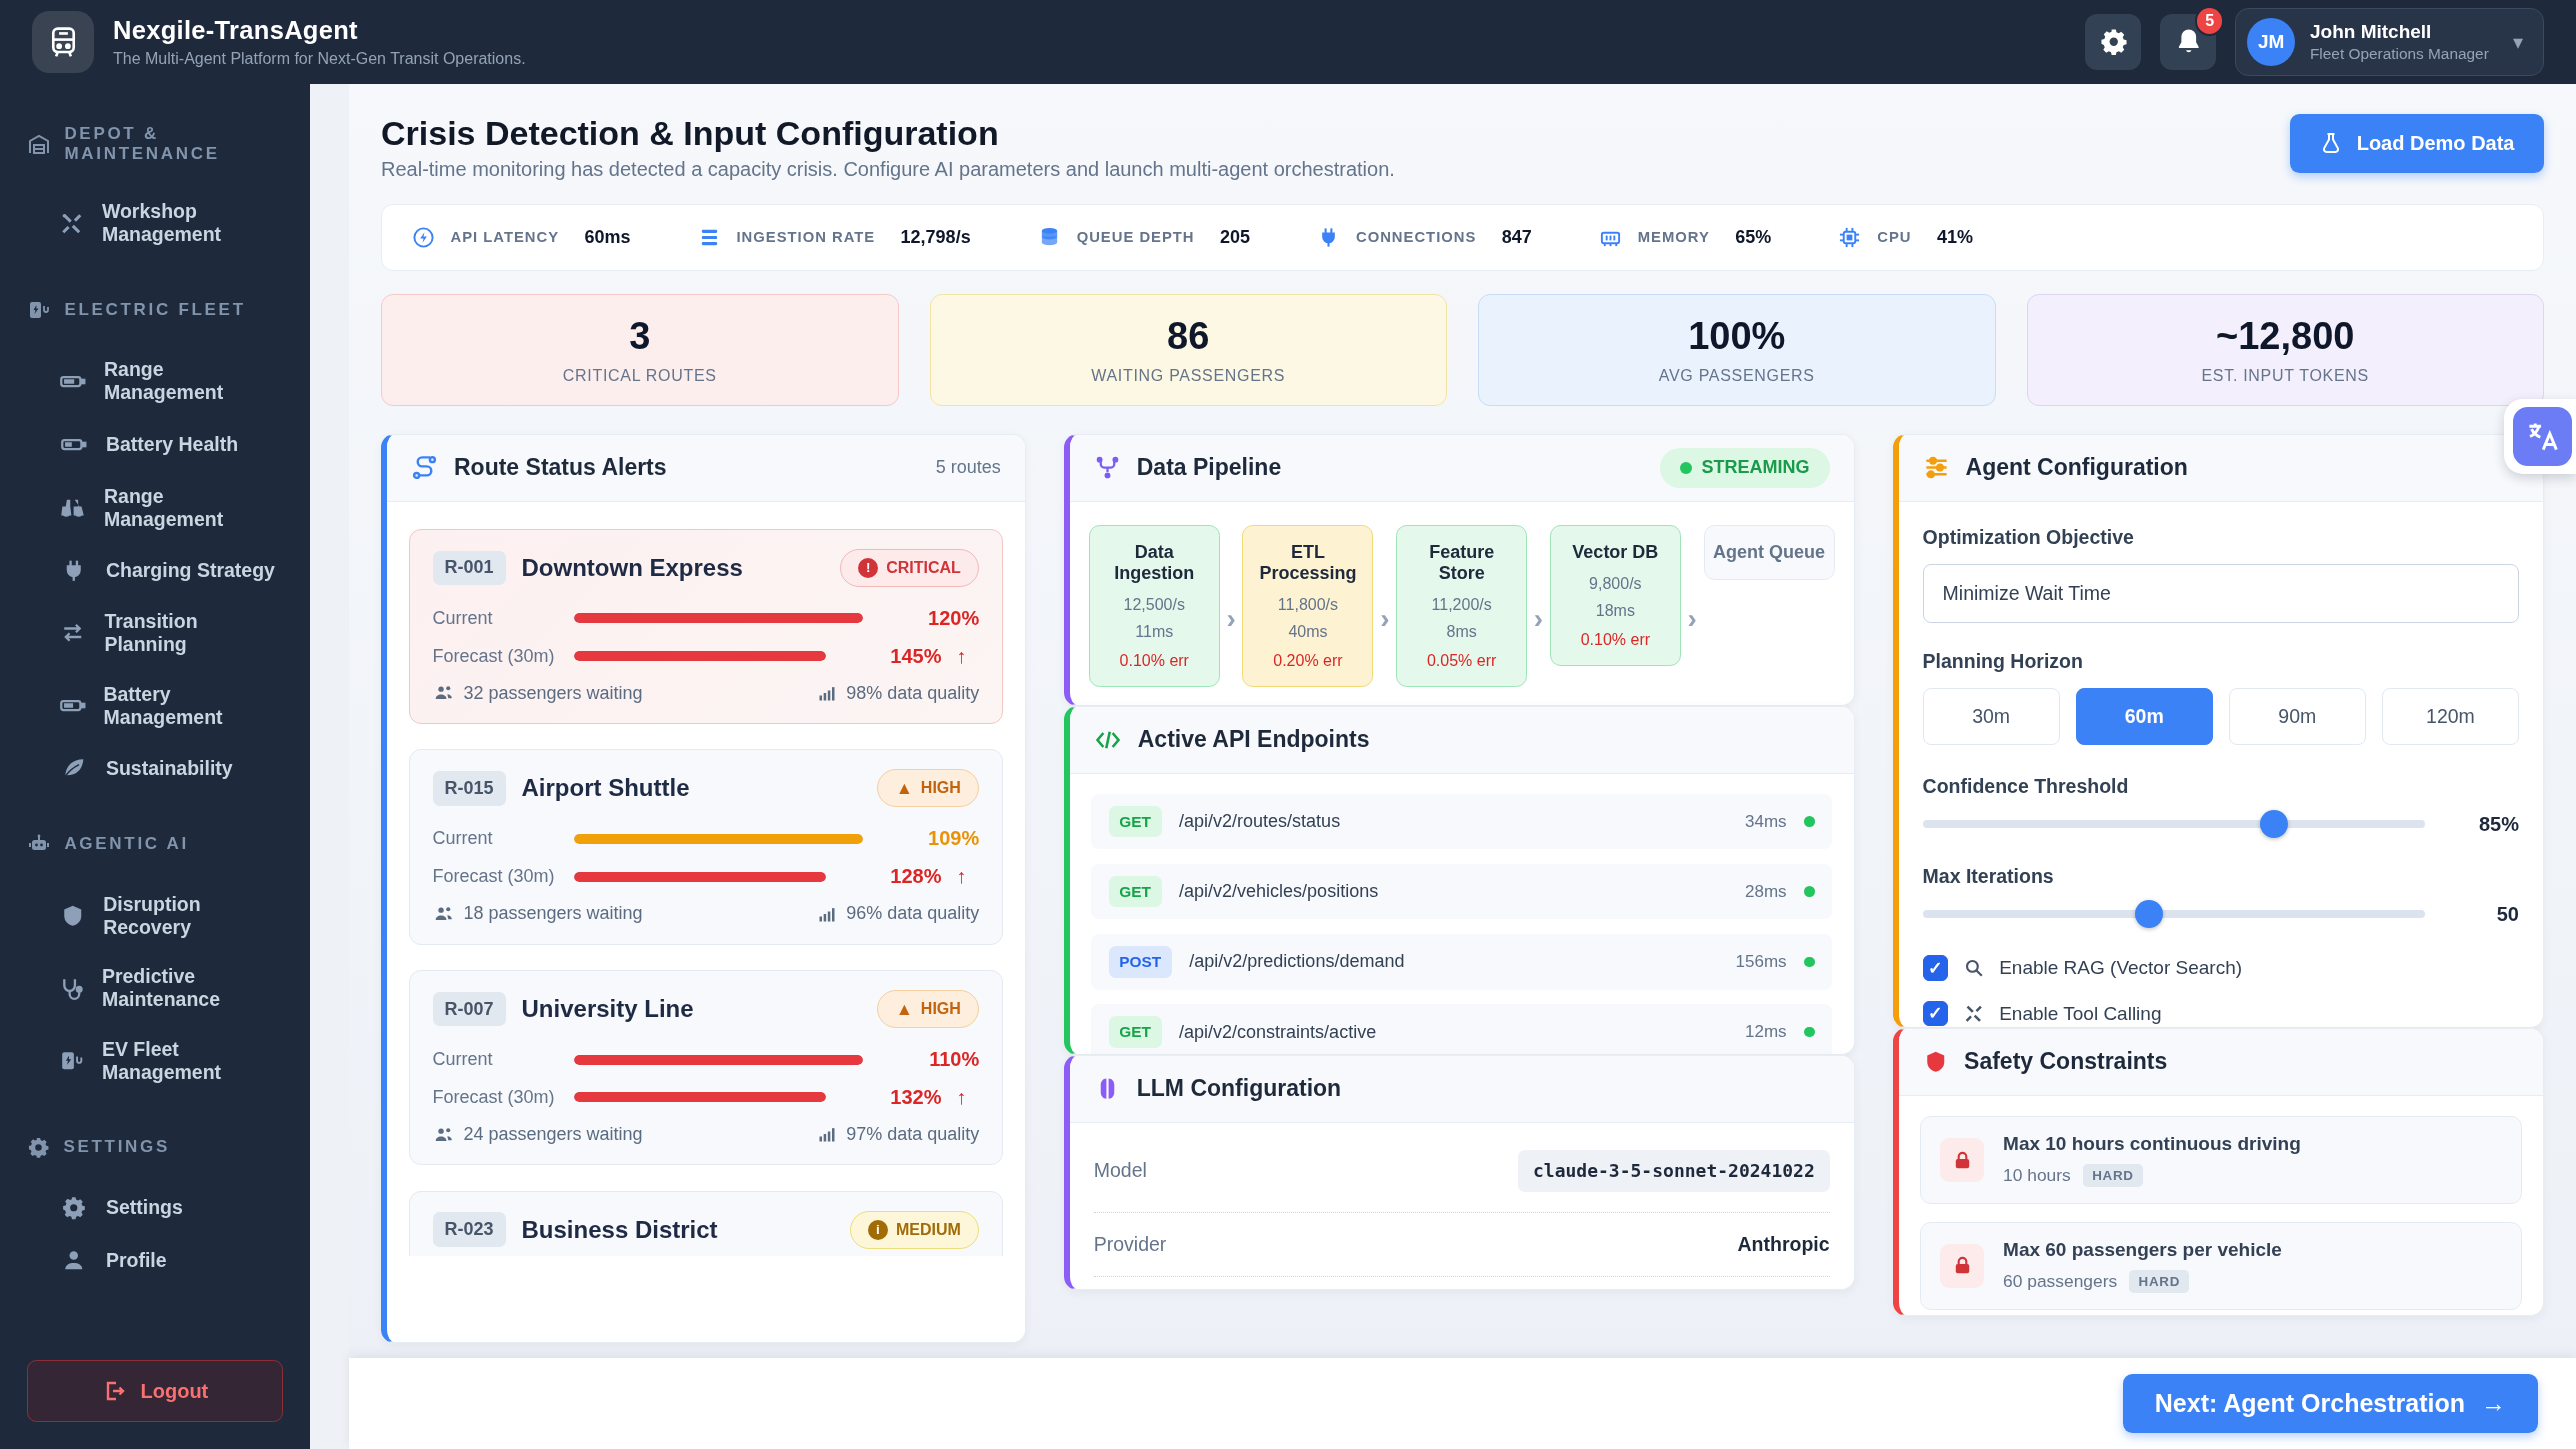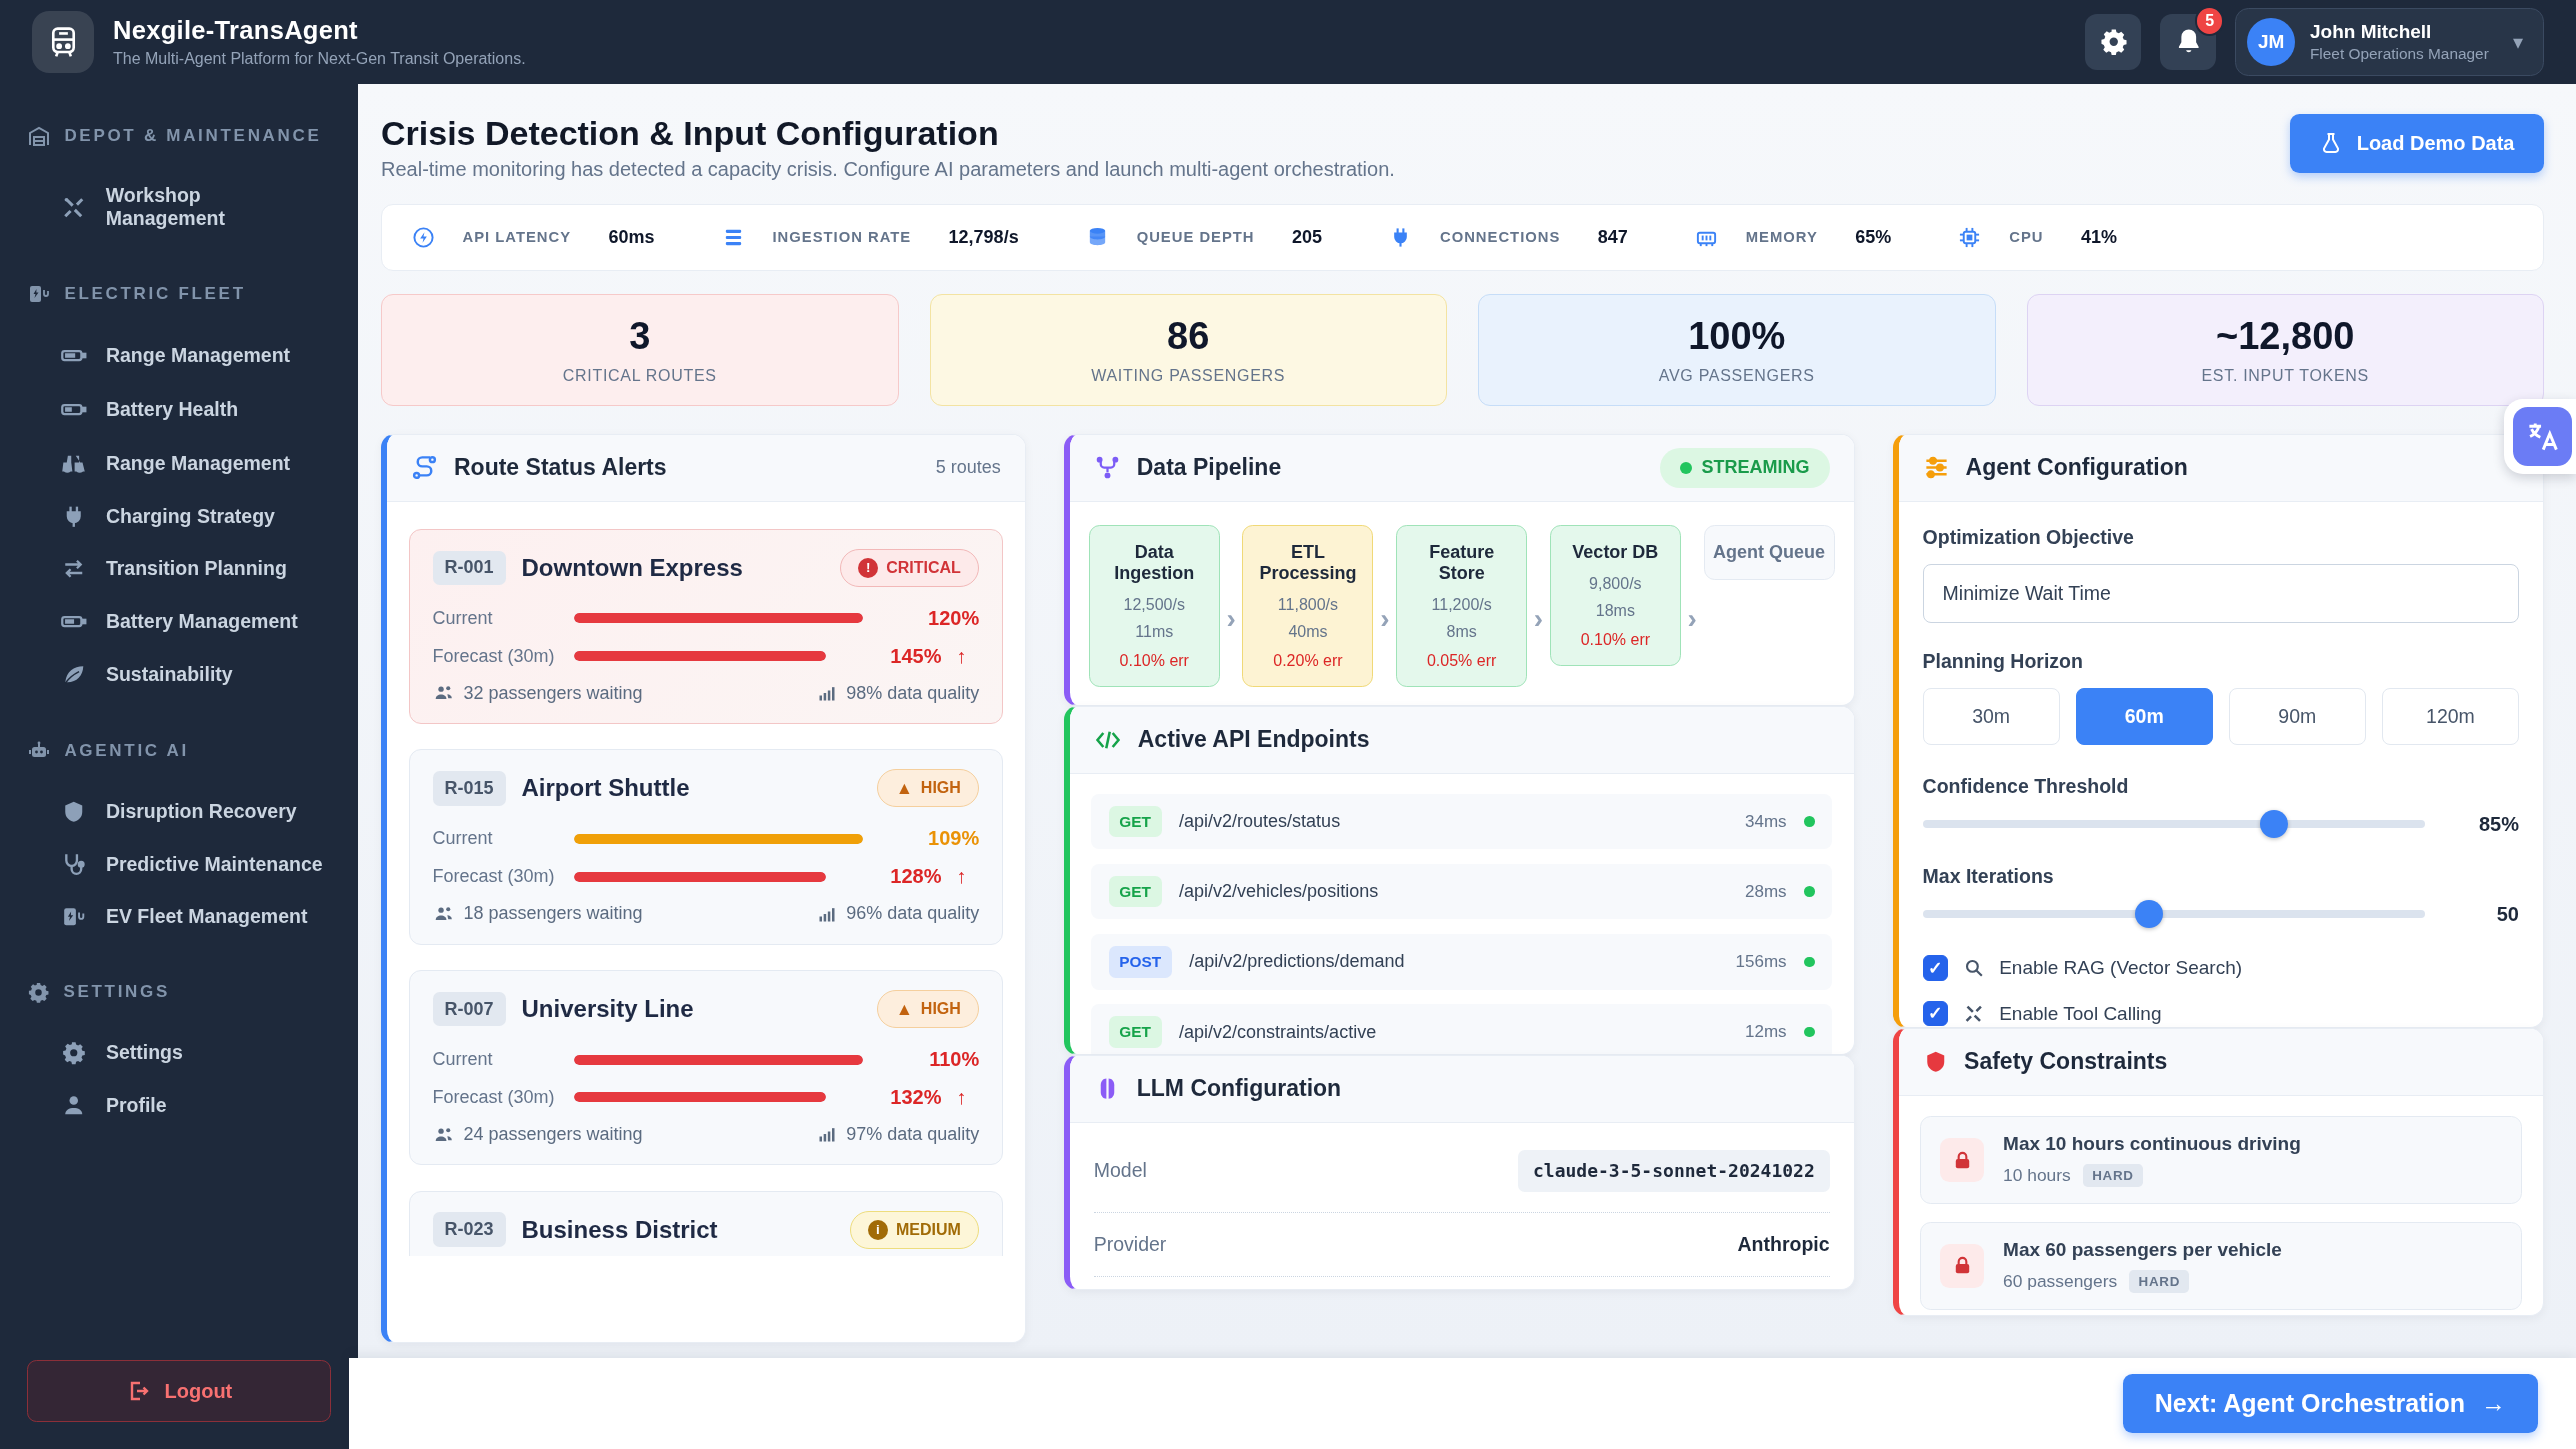--- a/index.html
+++ b/index.html
@@ -16,37 +16,37 @@
   .top-actions{display:flex;align-items:center;gap:19px}
   .icon-btn{width:56px;height:56px;border-radius:12px;background:#334155;display:flex;align-items:center;justify-content:center;position:relative;cursor:pointer}
   .bell-badge{position:absolute;top:-8px;right:-8px;min-width:29.5px;height:29.5px;border-radius:14.8px;background:#ef4444;border:2.7px solid #1e293b;color:#fff;font-size:16px;font-weight:bold;display:flex;align-items:center;justify-content:center}
   .user-chip{display:flex;align-items:center;gap:14.8px;background:#283548;border:0.7px solid #3b4a61;border-radius:13.4px;padding:9.4px 20px 9.4px 10.7px;cursor:pointer}
   .avatar{width:48px;height:48px;border-radius:50%;background:#3b82f6;color:#fff;font-size:19px;font-weight:bold;display:flex;align-items:center;justify-content:center}
   .user-name{font-size:19px;font-weight:bold;color:#fff}
   .user-role{font-size:15.4px;color:#94a3b8;margin-top:2.7px}
   .chev{color:#94a3b8;font-size:20px;margin-left:9.4px}
 
   
-  .sidebar{position:absolute;left:0;top:84px;bottom:0;width:358px;background:#1e293b;padding:40px 27px 27px 27px;display:flex;flex-direction:column;z-index:20}
+  .sidebar{position:absolute;left:0;top:84px;bottom:0;width:310px;background:#1e293b;padding:40px 27px 27px 27px;display:flex;flex-direction:column;z-index:20}
   .side-section{margin-bottom:38px}
   .side-head{display:flex;align-items:center;gap:13.4px;color:#8294ab;font-size:17px;font-weight:bold;letter-spacing:2.7px;margin-bottom:23px}
   .side-item{display:flex;align-items:center;gap:17.4px;padding:13.4px 6.7px 13.4px 32px;border-radius:9.4px;color:#cbd5e1;font-size:19.5px;font-weight:600;cursor:pointer}
   .side-item .ic{width:29.5px;display:flex;justify-content:center;color:#8da0b8}
   .side-spacer{flex:1}
   .logout-btn{border:1.3px solid #8c2f39;background:rgba(153,27,27,.18);color:#f87171;border-radius:9.4px;height:62px;display:flex;align-items:center;justify-content:center;gap:14.8px;font-size:20px;font-weight:bold;cursor:pointer}
 
   
   .main{position:absolute;left:349px;top:84px;right:0;bottom:91px;overflow:hidden;padding:29.5px 32px 0 32px;background:linear-gradient(180deg,#f6f8fb,#edf1f7)}
   .page-head{display:flex;justify-content:space-between;align-items:flex-start;margin-bottom:23px}
   .page-title{font-size:34px;font-weight:bold;color:#111827}
   .page-sub{font-size:20px;color:#64748b;margin-top:5px}
   .demo-btn{background:#3b82f6;color:#fff;border:none;border-radius:9.4px;padding:0 29.5px;height:59px;display:flex;align-items:center;gap:13.4px;font-size:20px;font-weight:bold;cursor:pointer;box-shadow:0 4px 9.4px rgba(59,130,246,.35)}
 
   .metrics-bar{background:#fff;border:1.3px solid #e8edf4;border-radius:12px;height:67px;display:flex;align-items:center;padding:0 29.5px;gap:67px;margin-bottom:23px}
-  .metric{display:flex;align-items:center;gap:28px}
+  .metric{display:flex;align-items:center;gap:16px}
   .metric .mic{color:#3b82f6}
   .metric-label{font-size:14.8px;font-weight:bold;letter-spacing:1px;color:#64748b}
   .metric-value{font-size:18px;font-weight:bold;color:#0f172a;margin-left:9.4px}
 
   .stats-row{display:grid;grid-template-columns:repeat(4,1fr);gap:31px;margin-bottom:28px}
   .stat-card{border-radius:12px;border:1.3px solid;text-align:center;padding:20px 6.7px}
   .stat-value{font-size:38px;font-weight:bold;color:#0f172a}
   .stat-label{font-size:16px;color:#64748b;letter-spacing:0.7px;margin-top:9.4px}
   .st-red{background:#fdeeee;border-color:#f6c9c9}
   .st-yellow{background:#fdf8e3;border-color:#f3e3a2}

